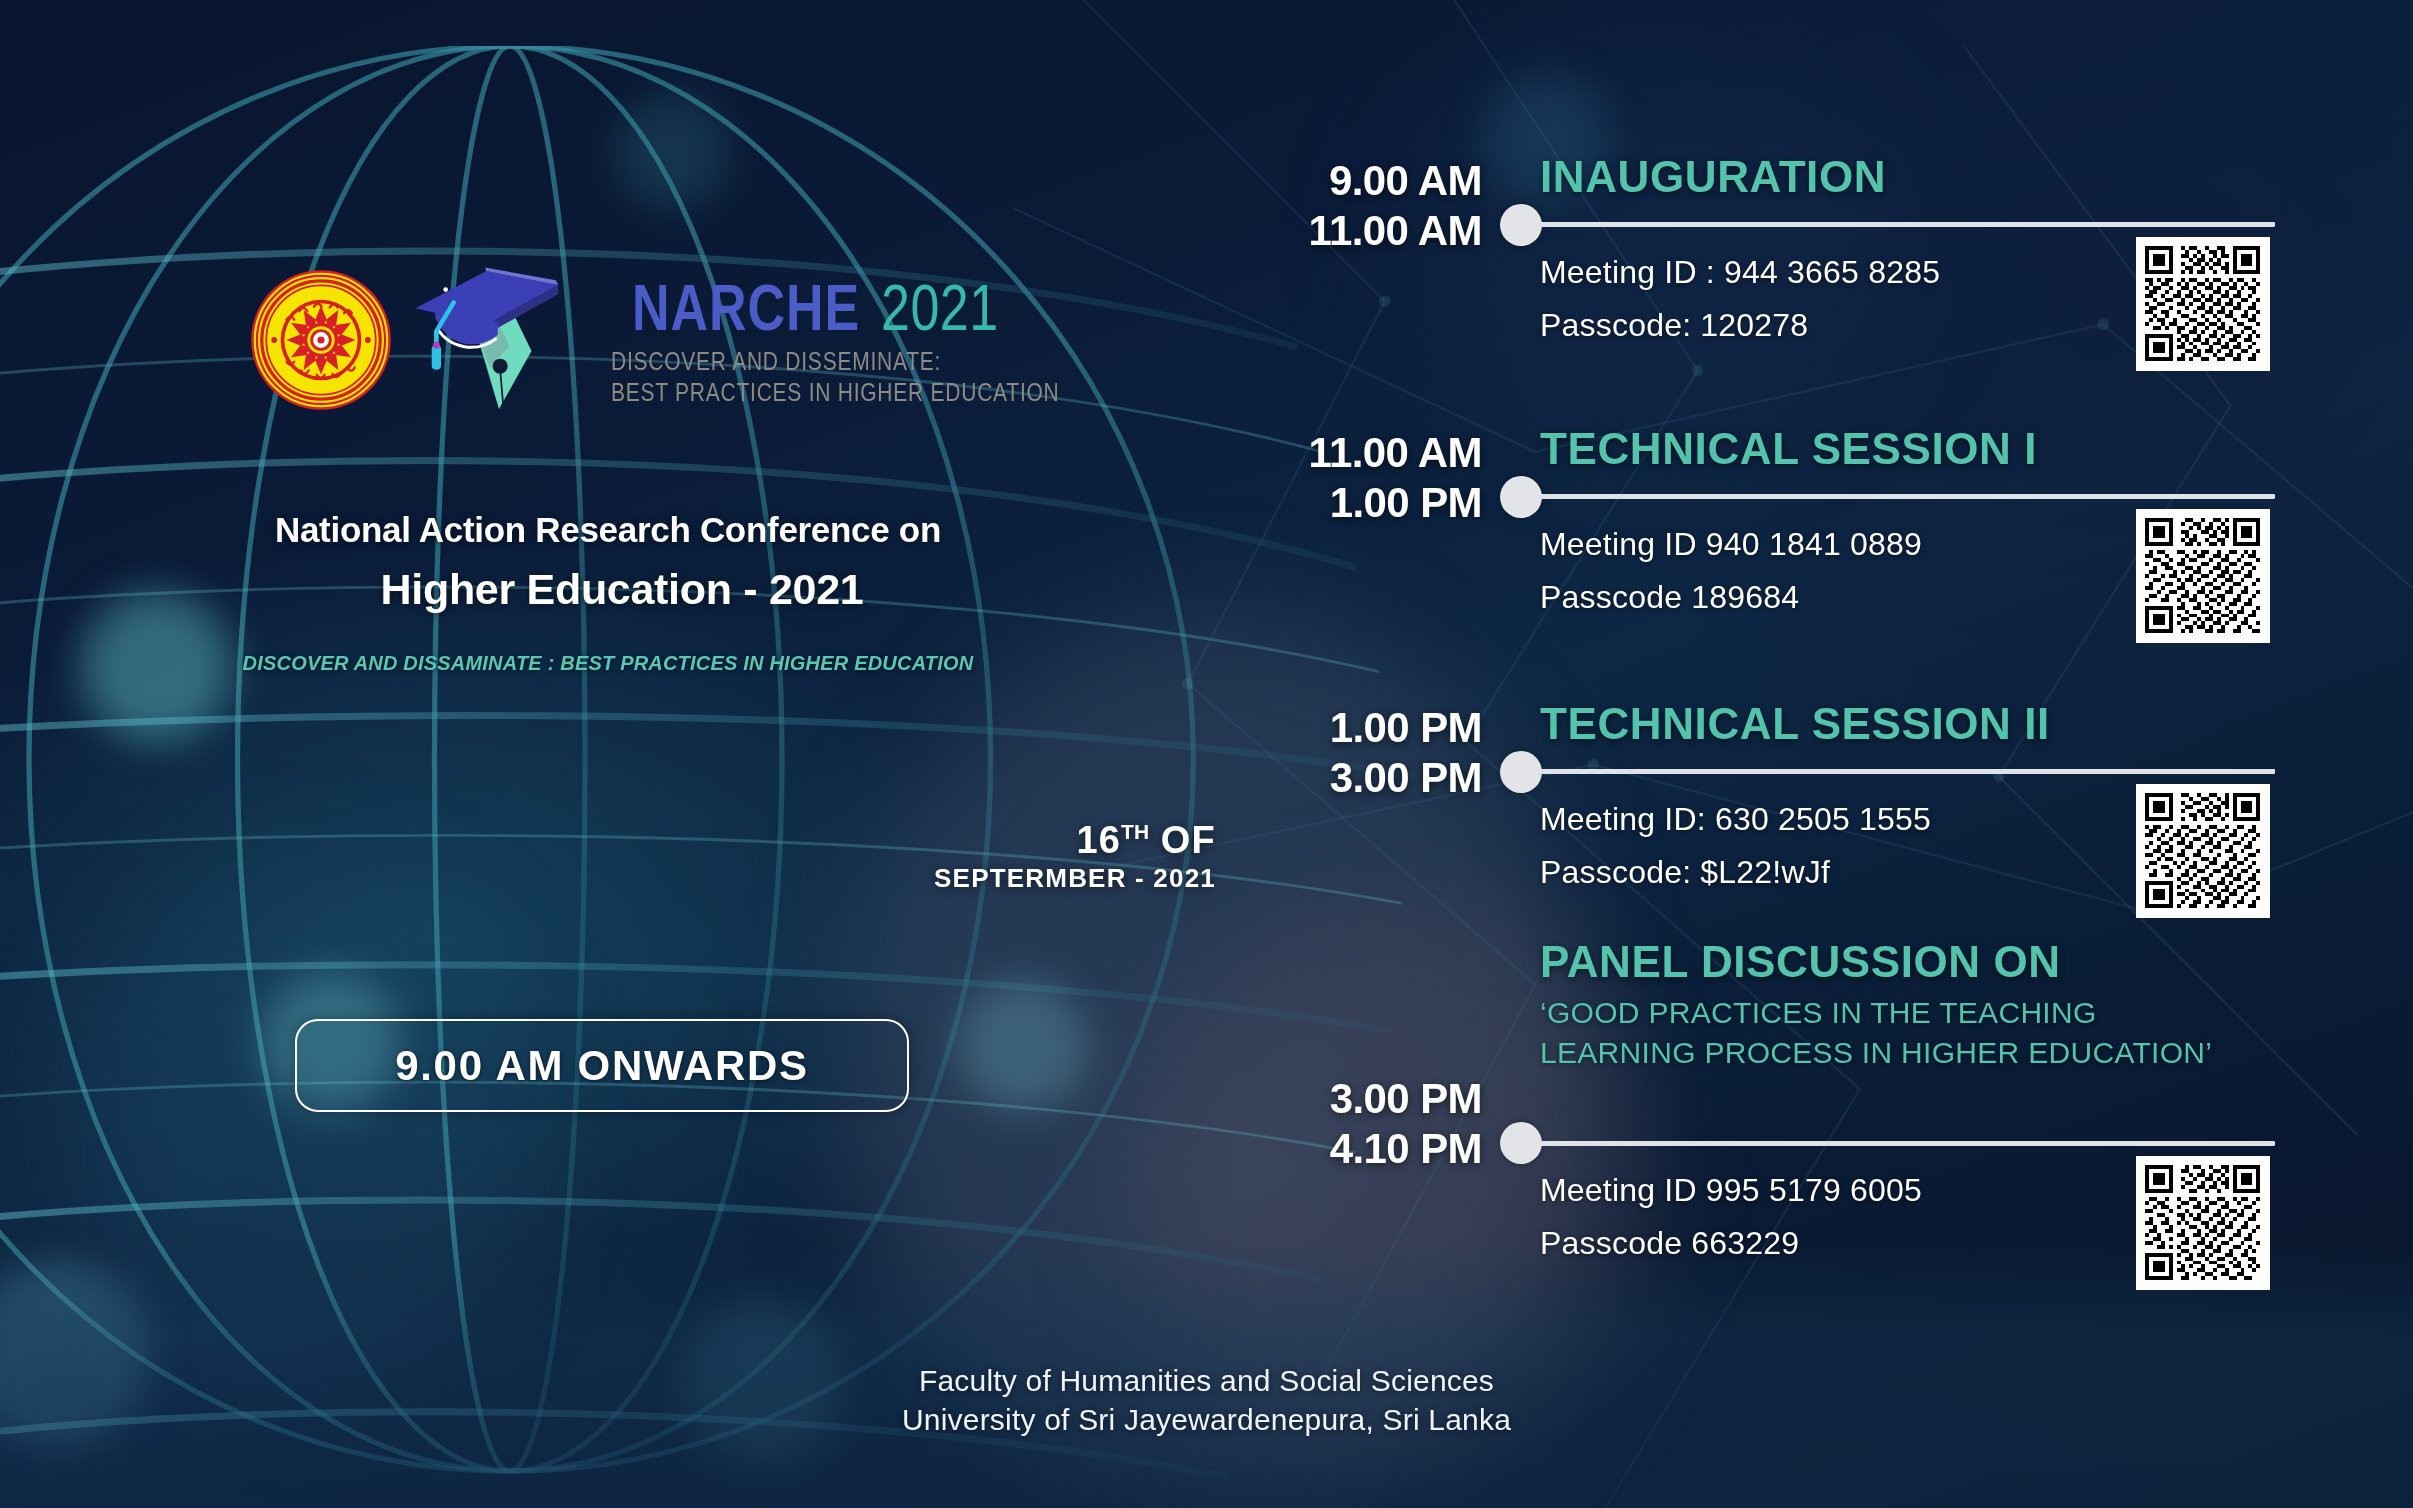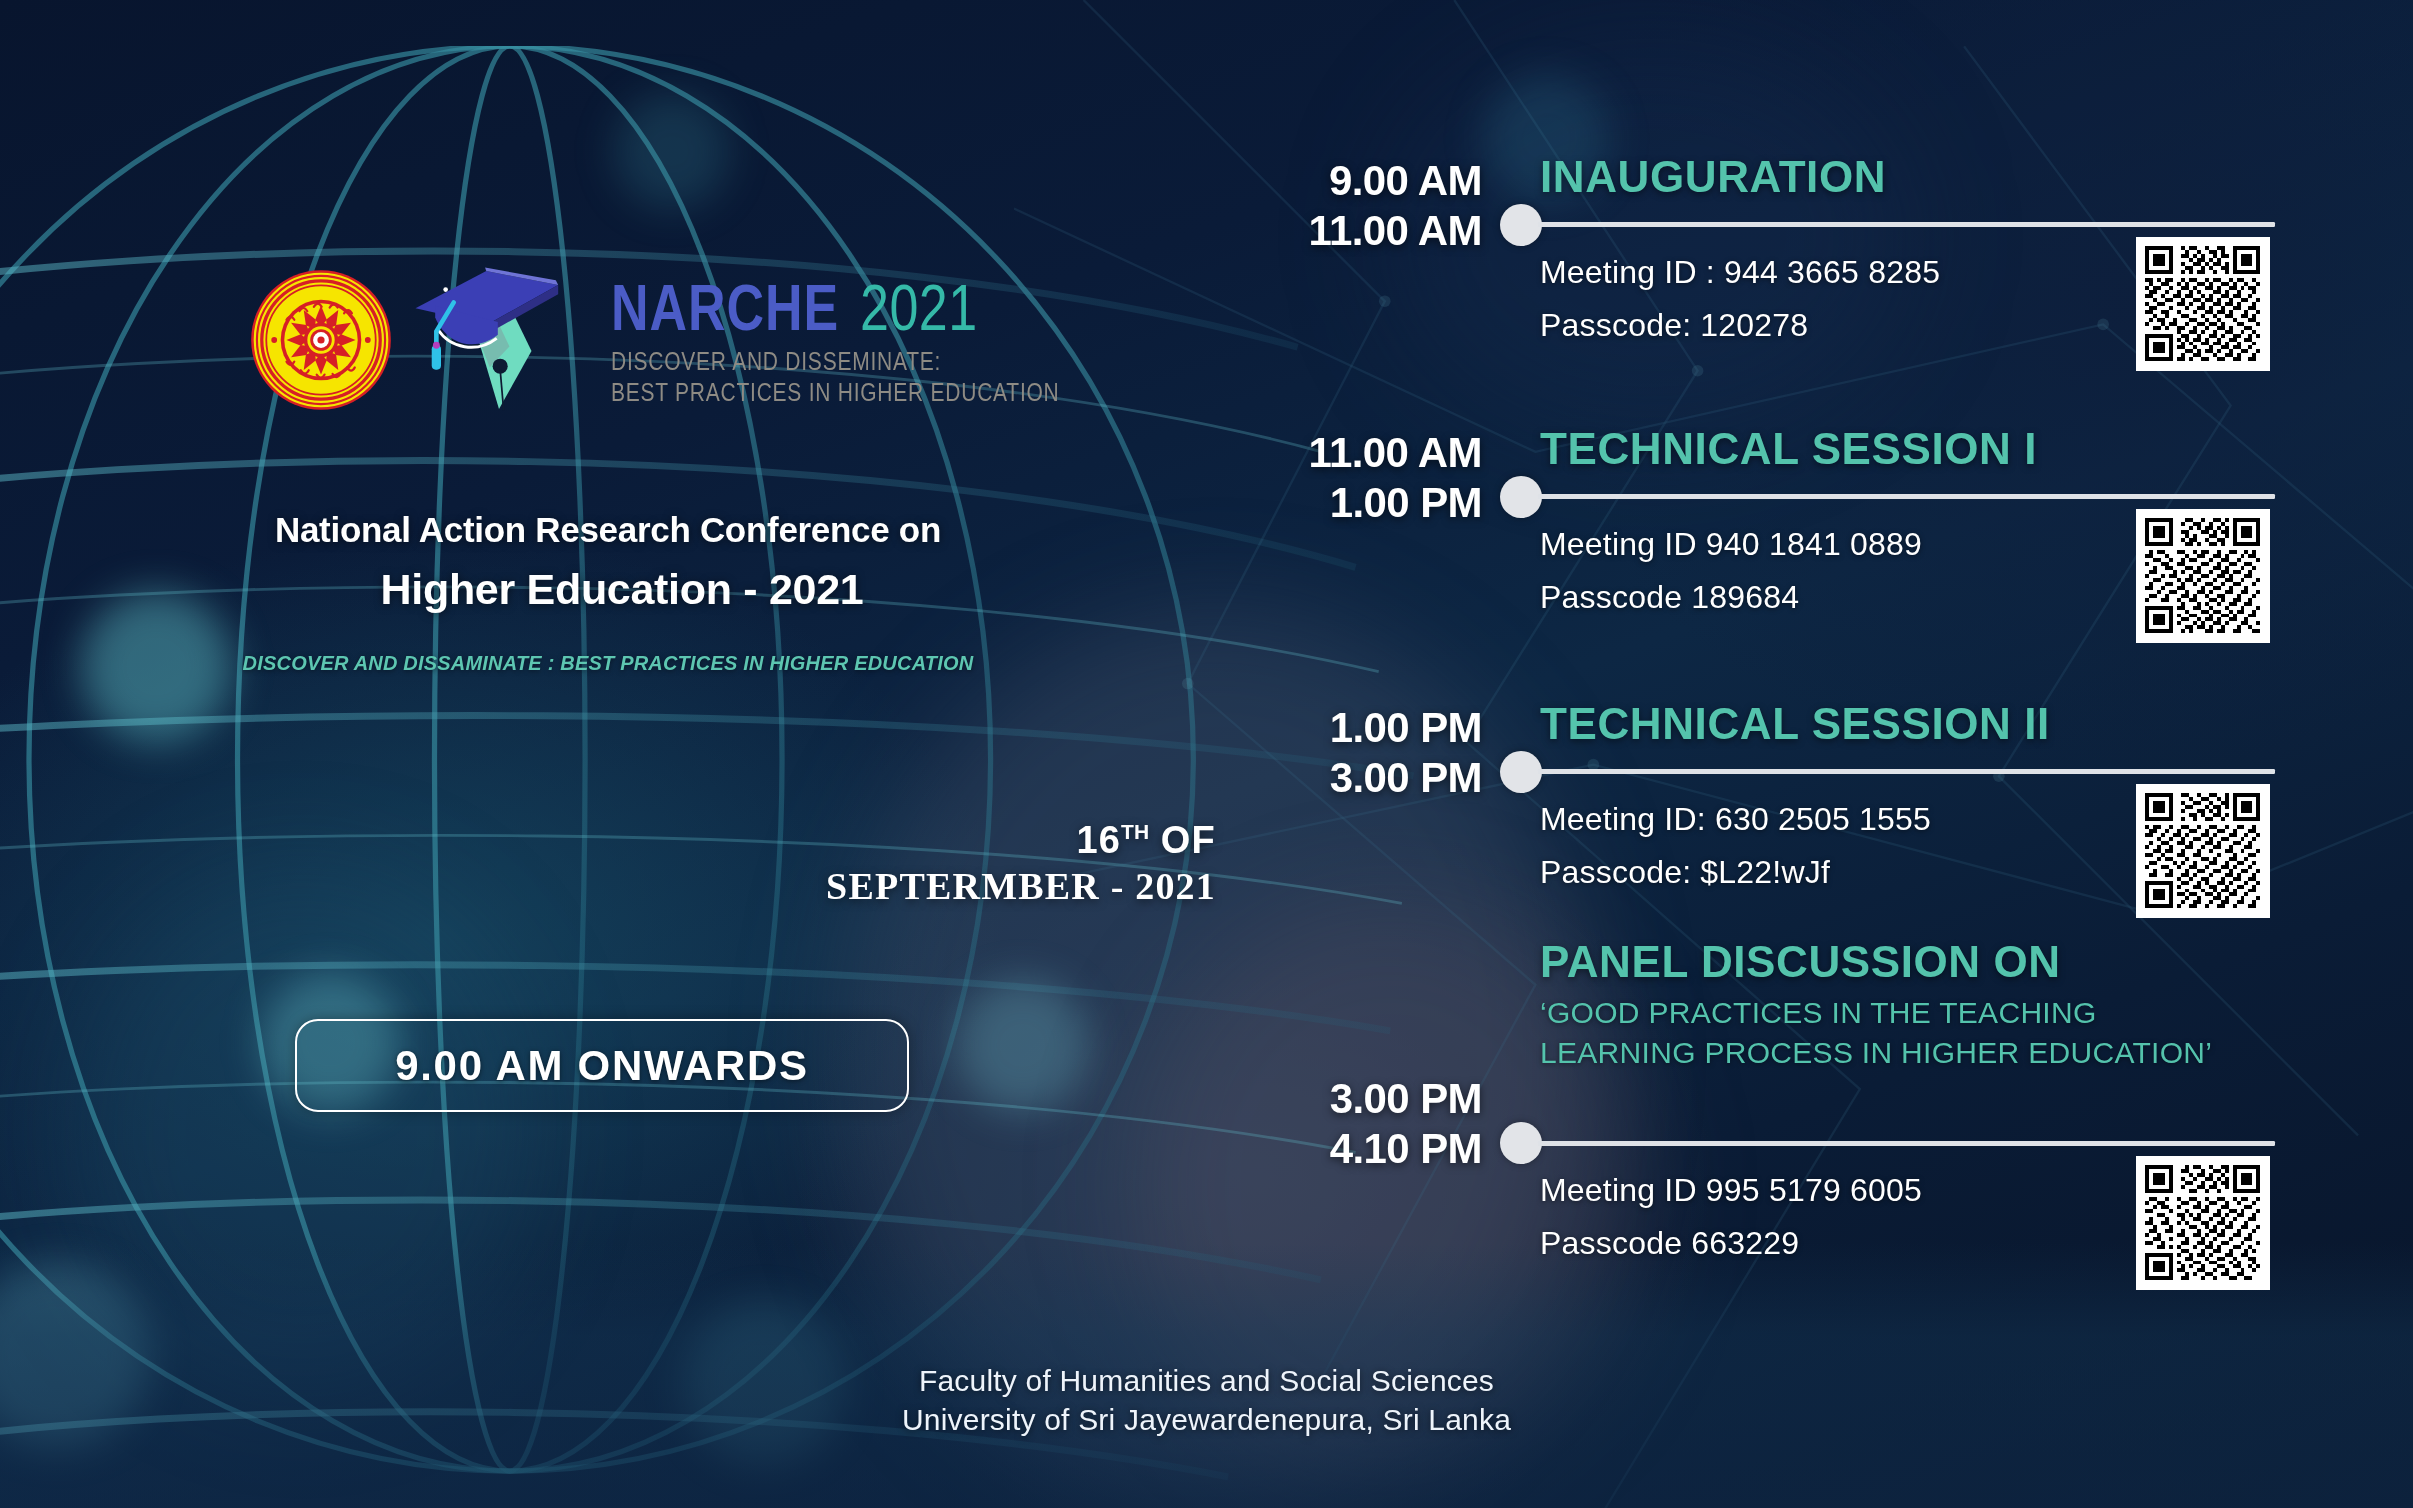--- a/index.html
+++ b/index.html
@@ -49,21 +49,21 @@
 
   
   .seal { width:144px; height:144px; position:relative; flex:0 0 auto; }
   .seal svg { width:100%; height:100%; display:block; }
 
   
   .capmark { width:174px; height:151px; position:relative; flex:0 0 auto; margin-left:3.5px; }
   .capmark svg { width:100%; height:100%; display:block; overflow:visible; }
 
   .brandtext { margin-left:10.4px; padding-bottom:3.5px; }
-  .narche-line { display:flex; align-items:baseline; letter-spacing:-0.6px; }
+  .narche-line { display:flex; align-items:baseline; letter-spacing:-0.6px;margin-left:21px; }
   .narche-word {
     font-family:"Liberation Sans Narrow","Liberation Sans",sans-serif;
     font-weight:bold; font-size:65px; color:#4b5cc6;
     transform:scaleX(.80); transform-origin:left center; letter-spacing:1.2px;
   }
   .narche-year {
     font-family:"Liberation Sans Narrow","Liberation Sans",sans-serif;
     font-weight:400; font-size:65px; color:#35b9a8;
     transform:scaleX(.80); transform-origin:left center; margin-left:-36px; letter-spacing:0.6px;
   }
@@ -91,21 +91,21 @@
   }
 
   .date-block {
     position:absolute; left:0; right:0; top:817px; text-align:right;
     font-family:"Liberation Sans Narrow","Liberation Sans",sans-serif;
     color:#ffffff; font-weight:bold; letter-spacing:1.2px;
     text-shadow:0 1.7px 9.3px rgba(0,0,0,.55);
   }
   .date-l1 { font-size:38px; line-height:1.22; }
   .date-l1 sup { font-size:21px; vertical-align:super; letter-spacing:0; }
-  .date-l2 { font-size:38px; line-height:1.22;font-family:Liberation Serif, serif; }
+  .date-l2 { font-size:26px; line-height:1.22; }
 
   .onwards-box {
     position:absolute; left:295px; top:1019px; width:614px; height:93px;
     border:2.3px solid #ffffff; border-radius:23px;
     display:flex; align-items:center; justify-content:center;
     box-shadow:0 0 12.7px rgba(0,0,0,.35);
   }
   .onwards-txt {
     font-family:"Liberation Sans Narrow","Liberation Sans",sans-serif;
     color:#fff; font-weight:bold; font-size:42px; letter-spacing:1.7px;

